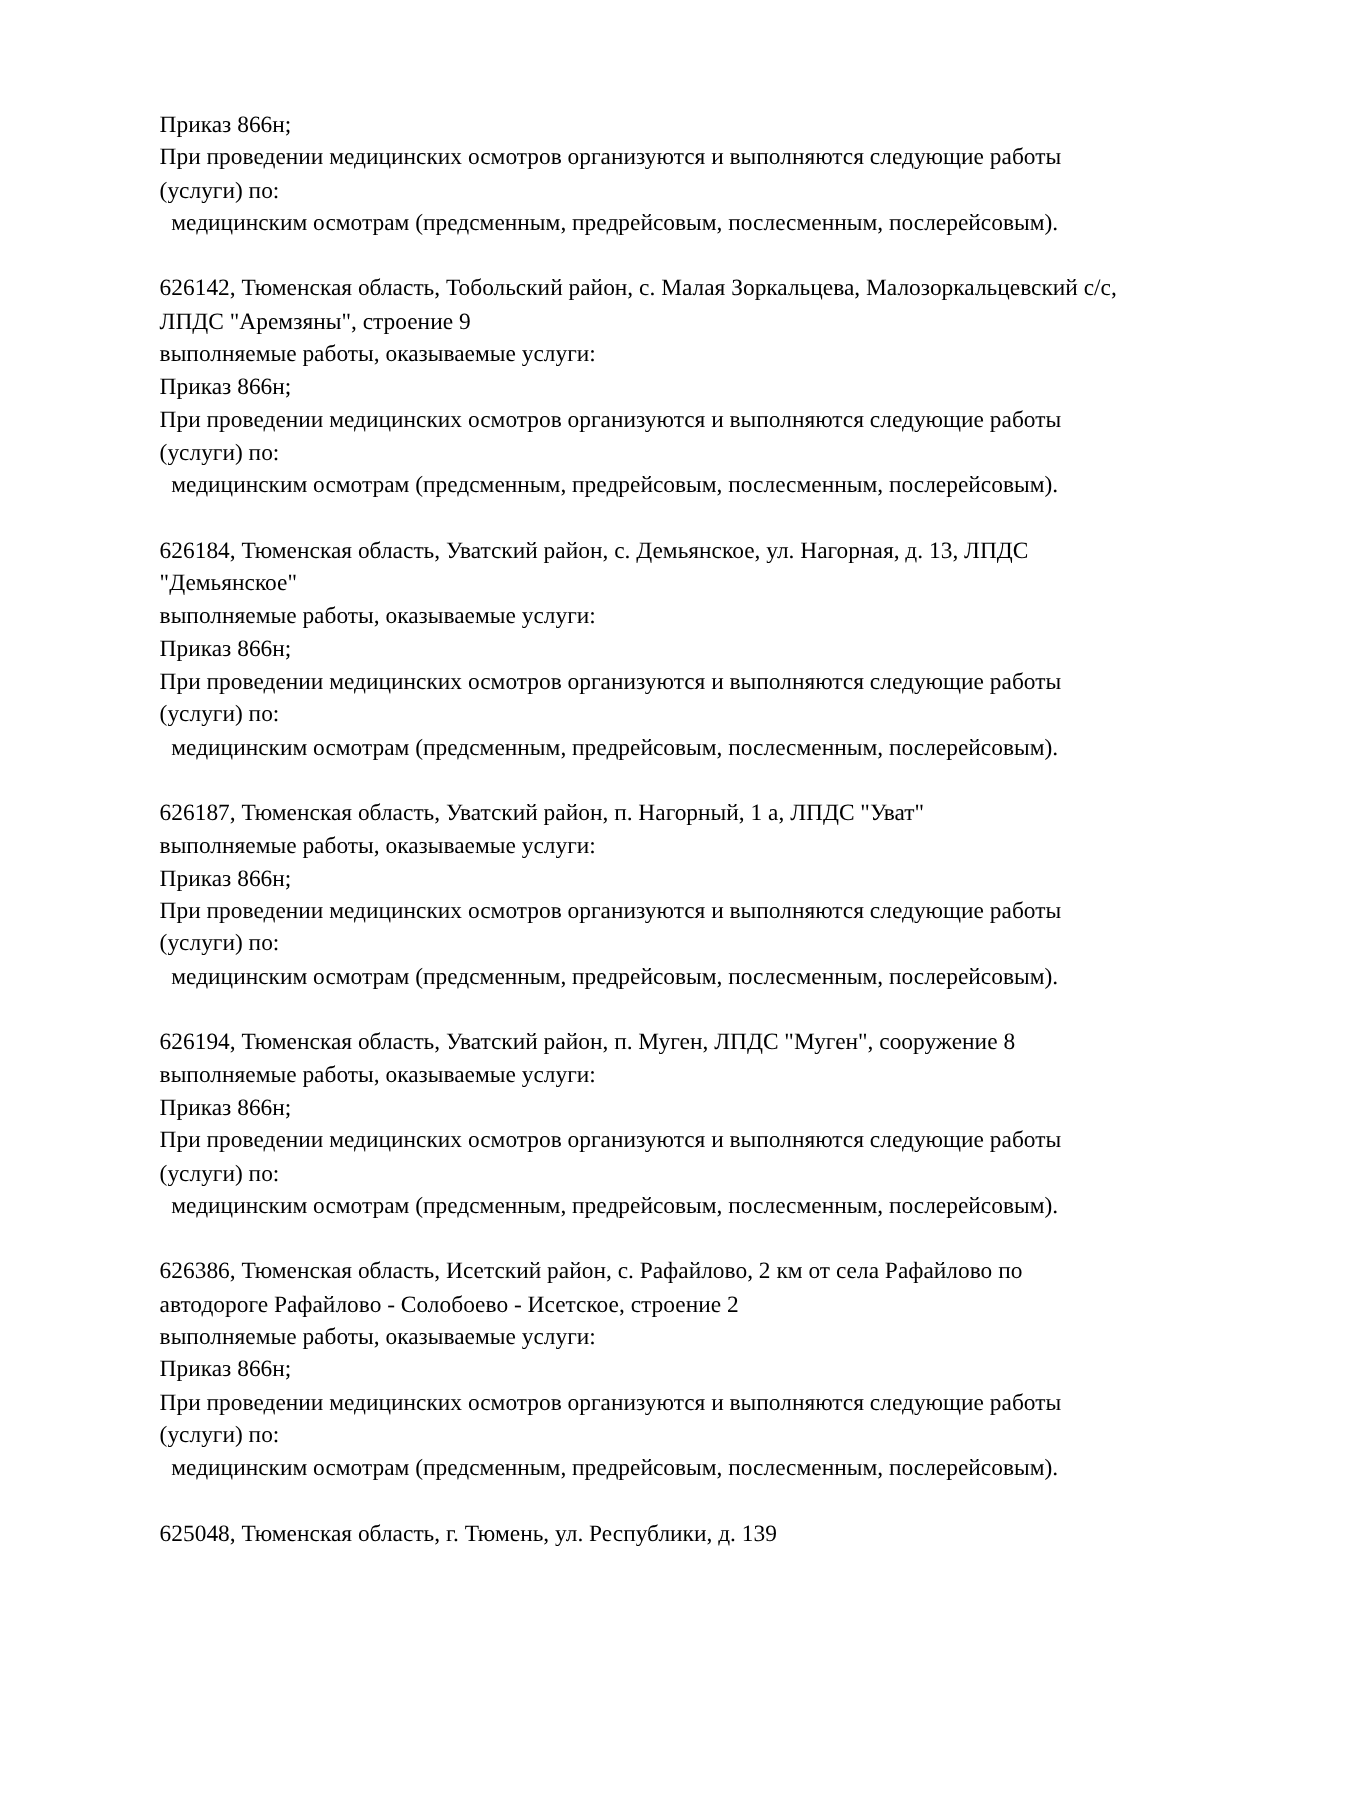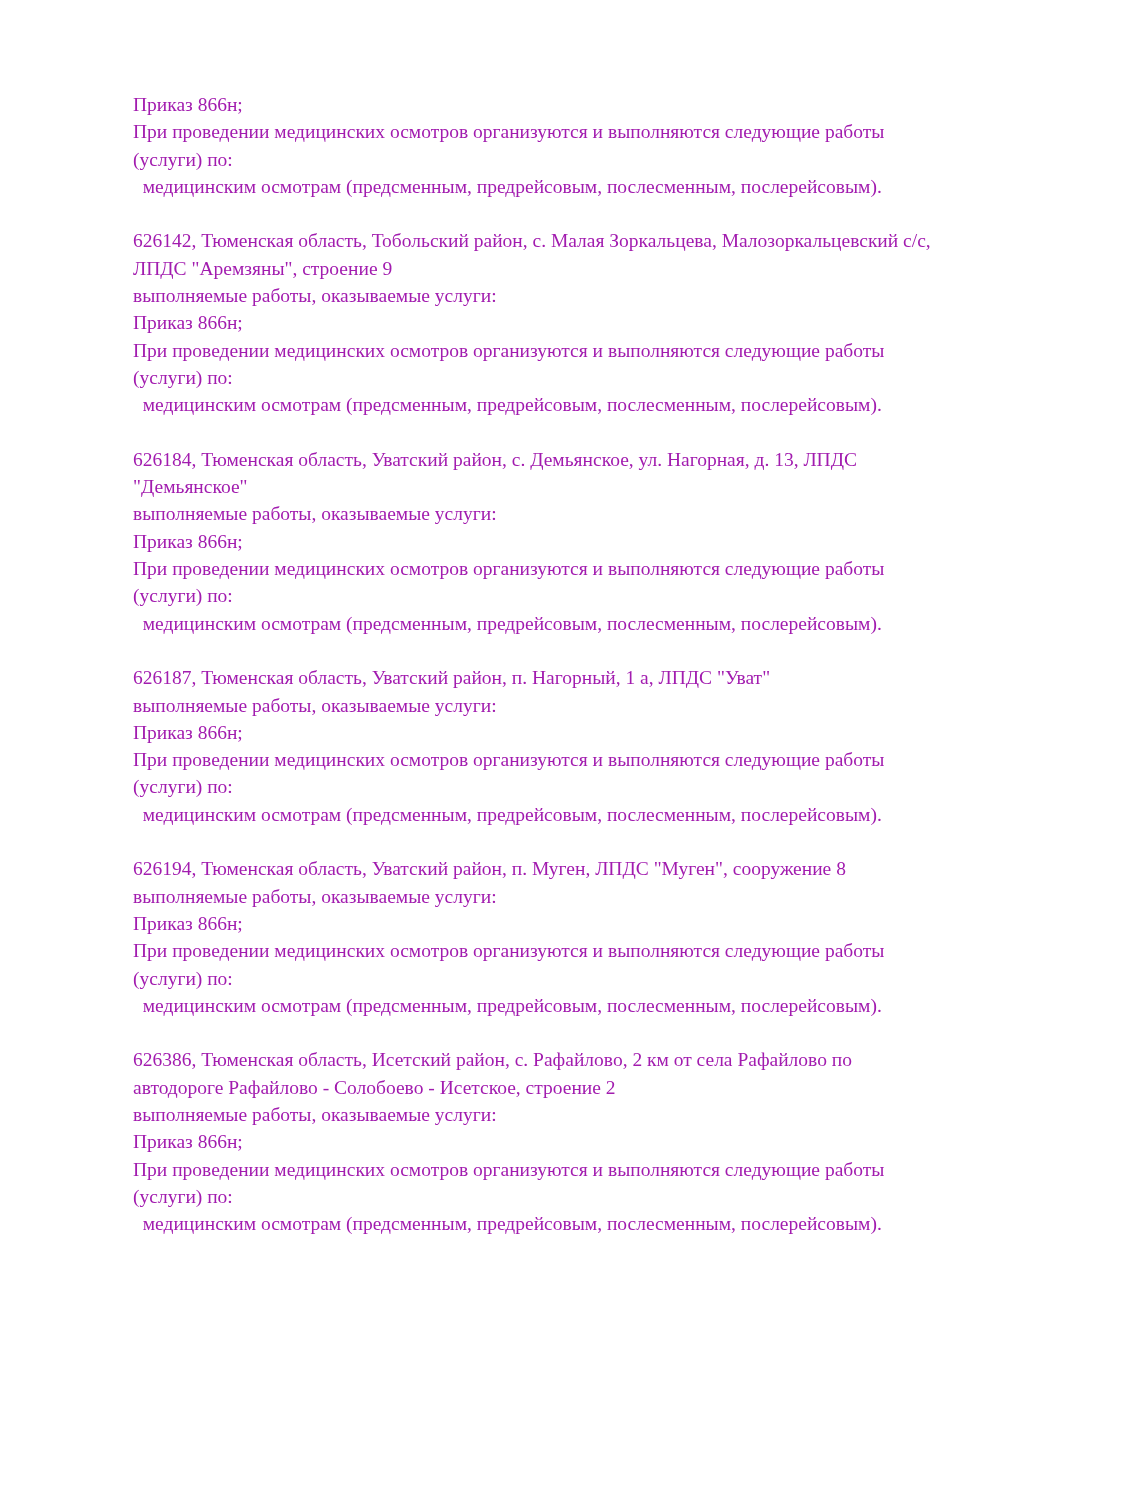--- a/index.html
+++ b/index.html
@@ -11,21 +11,21 @@
   .page {
     position: relative;
     box-sizing: border-box;
     width: 1127px;
     height: 1500px;
     background: #ffffff;
     padding: 91px 10px 0 133px;
     font-family: "Liberation Serif", "DejaVu Serif", serif;
     font-size: 19.5px;
     line-height: 27.3px;
-    color: #a21caf;
+    color: #000000;
     overflow: hidden;
   }
   .block {
     margin: 0 0 27.3px 0;
     max-width: 985px;
     white-space: pre-wrap;
   }
   .block:last-child {
     margin-bottom: 0;
   }
@@ -64,13 +64,14 @@
 При проведении медицинских осмотров организуются и выполняются следующие работы
 (услуги) по:
   медицинским осмотрам (предсменным, предрейсовым, послесменным, послерейсовым).</p>
   <p class="block">626386, Тюменская область, Исетский район, с. Рафайлово, 2 км от села Рафайлово по
 автодороге Рафайлово - Солобоево - Исетское, строение 2
 выполняемые работы, оказываемые услуги:
 Приказ 866н;
 При проведении медицинских осмотров организуются и выполняются следующие работы
 (услуги) по:
   медицинским осмотрам (предсменным, предрейсовым, послесменным, послерейсовым).</p>
+  <p class="block">625048, Тюменская область, г. Тюмень, ул. Республики, д. 139</p>
 </div>
 
 </body></html>

